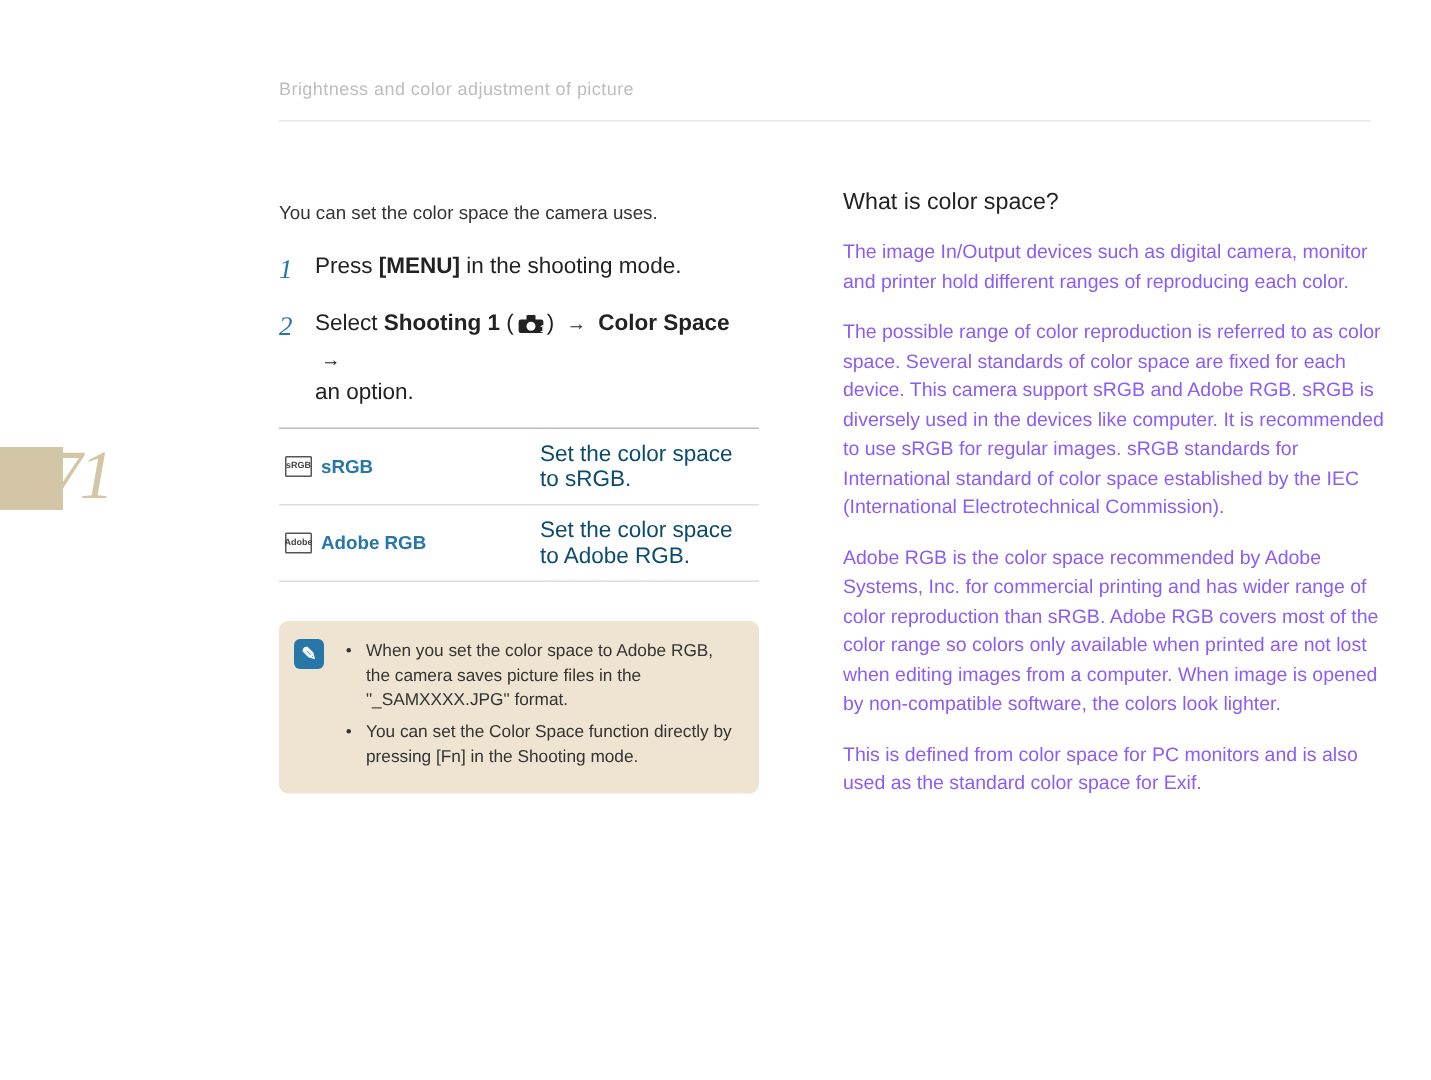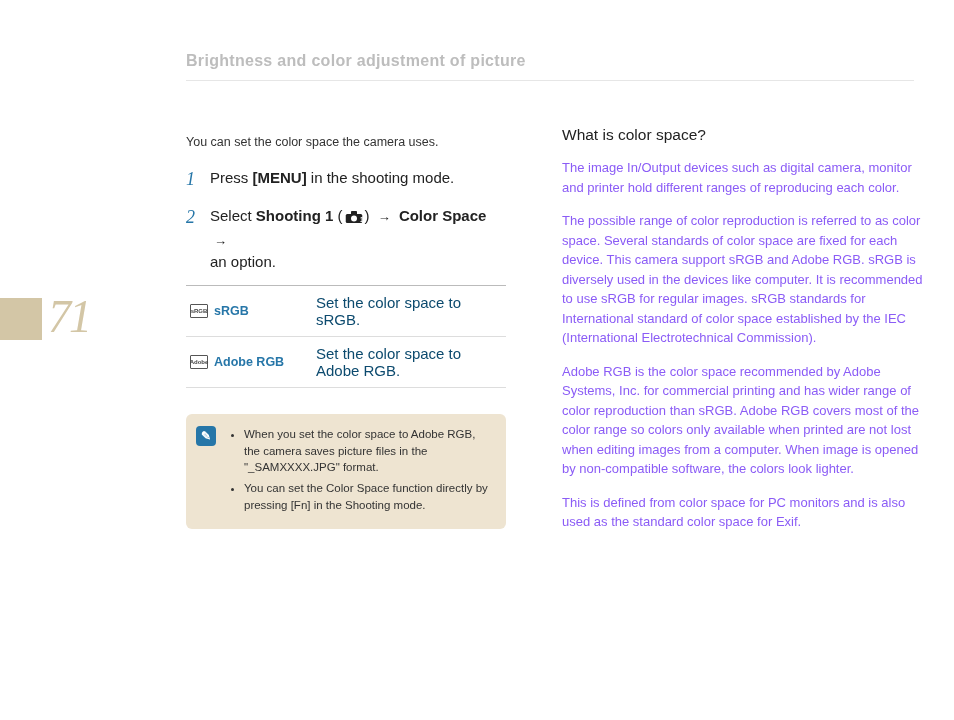--- a/index.html
+++ b/index.html
@@ -1,33 +1,33 @@
 <!DOCTYPE html>
 <html><head>
 <meta charset="utf-8">
 <style>
   * { box-sizing: border-box; margin: 0; padding: 0; }
   html, body { width: 954px; height: 720px; background: #fff; font-family: Arial, Helvetica, sans-serif; color: #222; }
   .page { width: 954px; height: 720px; position: relative; }
   .header {
     position: absolute; left: 186px; top: 52px; right: 60px;
-    font-size: 16px; font-weight: 700; color: #bdbdbd;
+    font-size: 12px; font-weight: 400; color: #bdbdbd;
     letter-spacing: 0.3px;
     padding-bottom: 12px;
   }
   .header-rule {
     position: absolute; left: 186px; right: 40px; top: 80px;
     height: 1px; background: #e6e6e6;
   }
   .pagenum-block {
     position: absolute; left: 0; top: 298px; width: 42px; height: 42px;
     background: #d3c6a6;
   }
   .pagenum {
-    position: absolute; left: 48px; top: 290px;
+    position: absolute; left: 32px; top: 290px;
     font-size: 46px; font-style: italic; font-weight: 300;
     color: #d3c6a6; letter-spacing: -2px;
     font-family: Georgia, 'Times New Roman', serif;
   }
 
   .col-left {
     position: absolute; left: 186px; top: 126px; width: 320px;
   }
   .col-right {
     position: absolute; left: 562px; top: 126px; width: 365px;
@@ -48,21 +48,21 @@
   .step { display: flex; gap: 10px; margin-bottom: 12px; font-size: 15px; line-height: 1.45; color: #222; }
   .step-num { color: #2676a8; font-style: italic; font-family: Georgia, serif; font-size: 18px; min-width: 14px; }
   .step-body { flex: 1; padding-top: 1px; }
   .step-body .b { font-weight: 700; }
   .cam-inline {
     display: inline-block; vertical-align: -3px; margin: 0 2px;
   }
   .arrow { display: inline-block; margin: 0 4px; font-size: 13px; color: #222; }
 
   .opt-table { margin-top: 10px; width: 100%; border-top: 1px solid #bbb; }
-  .opt-row { display: flex; border-bottom: 1px solid #ddd; }
+  .opt-row { display: flex; border-bottom: 1px solid #ddd; gap: 44px; }
   .opt-name {
     width: 124px; padding: 8px 6px 8px 4px; display: flex; align-items: center; gap: 6px;
     color: #2676a8; font-size: 12.5px; font-weight: 600;
   }
   .opt-ico {
     width: 18px; height: 14px; border: 1px solid #555; border-radius: 1px;
     display: inline-flex; align-items: center; justify-content: center;
     font-size: 6px; color: #444; background: #fff; line-height: 1;
   }
   .opt-desc { flex: 1; padding: 8px 6px; font-size: 15px; color: #0c4a6e; }

